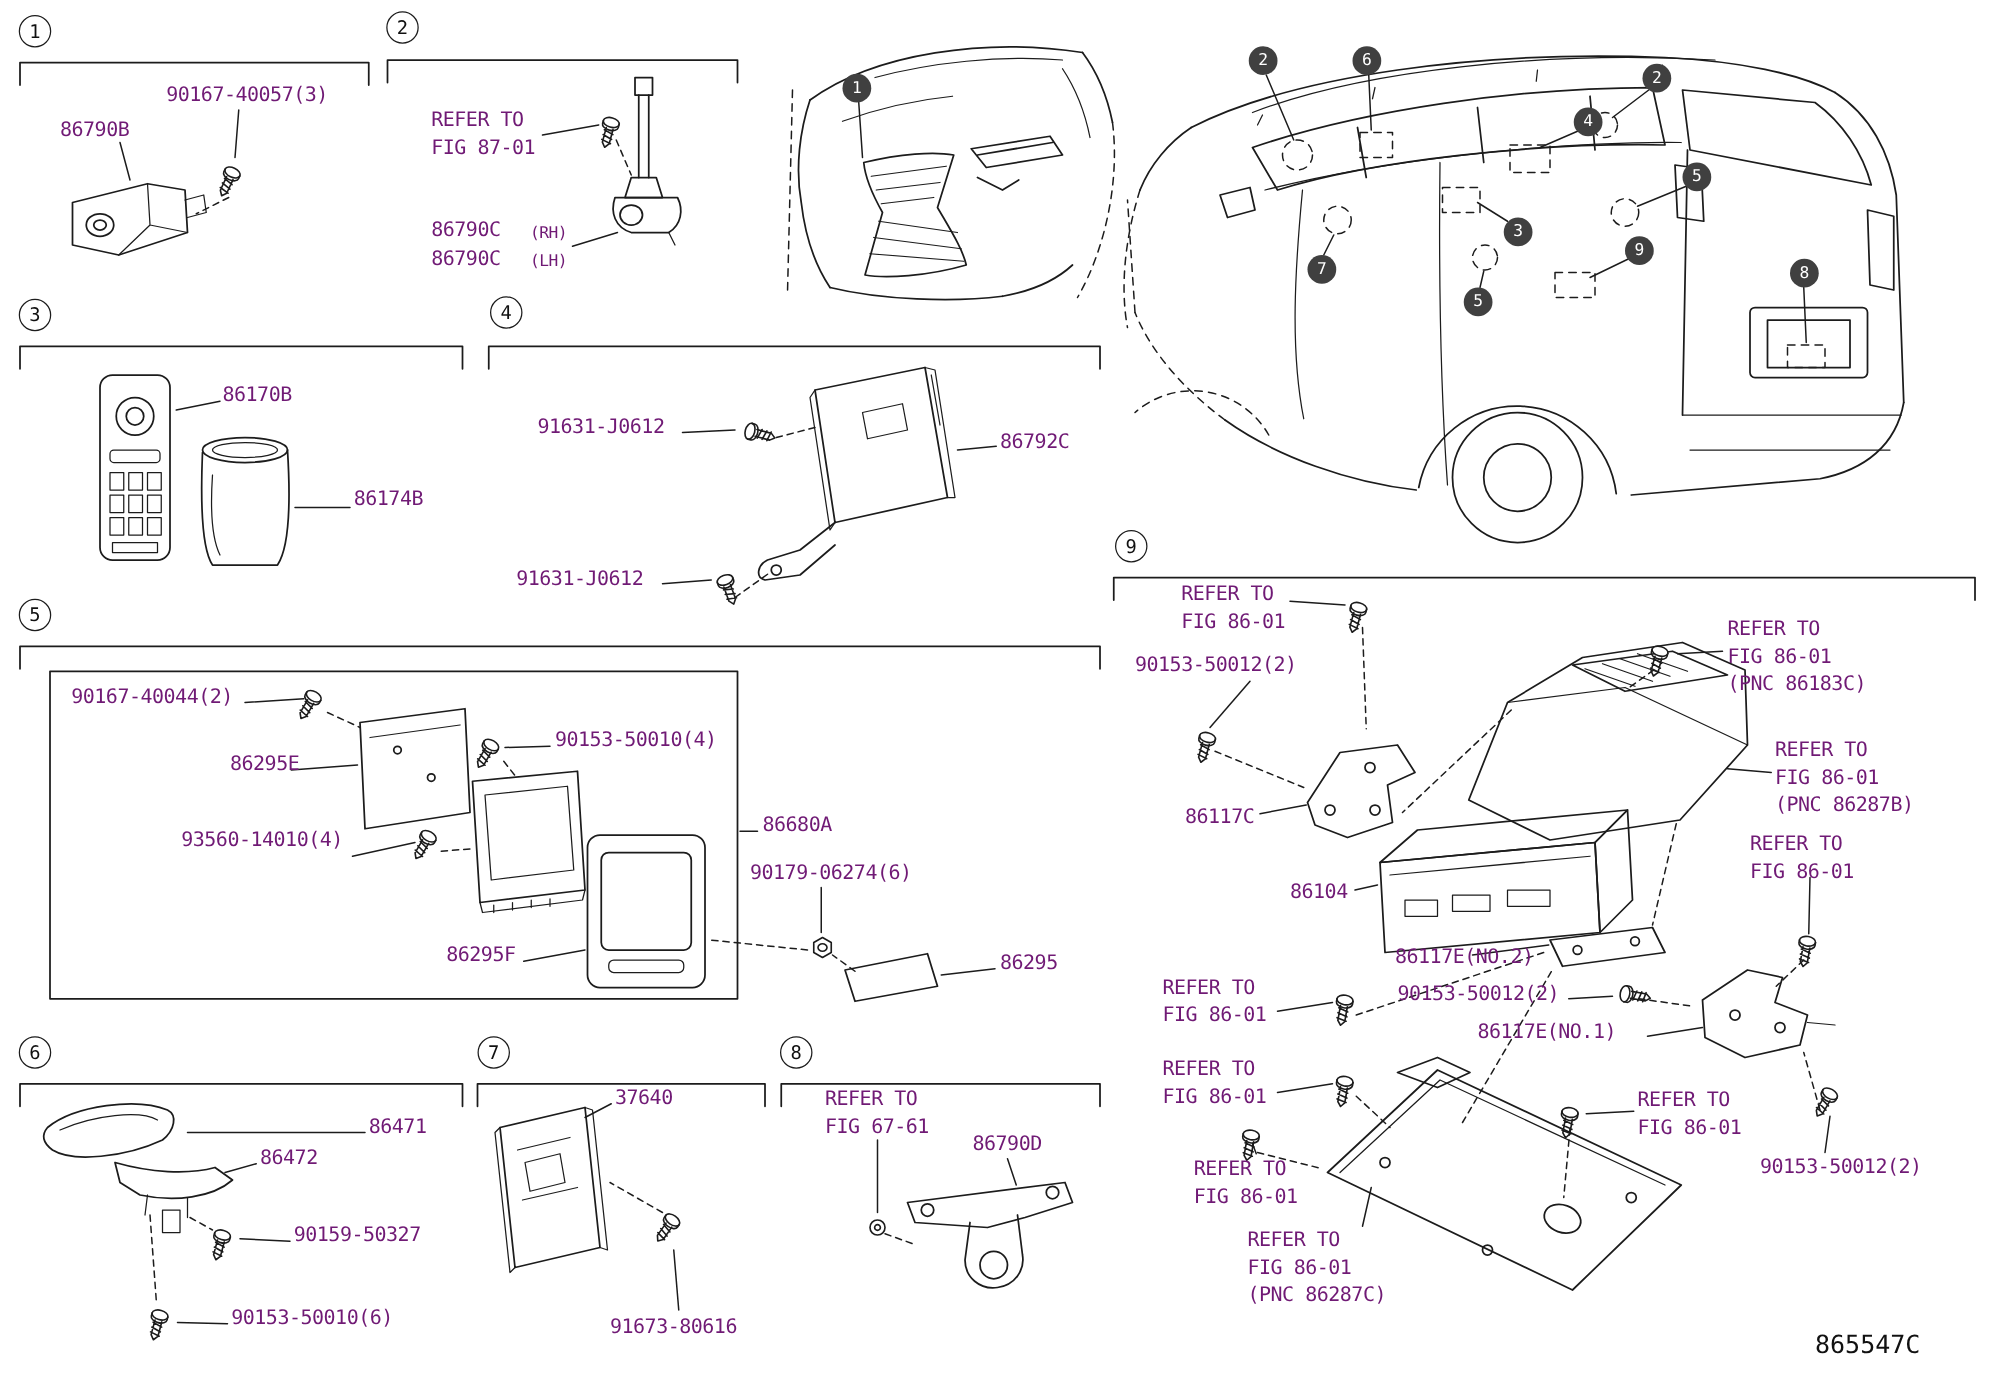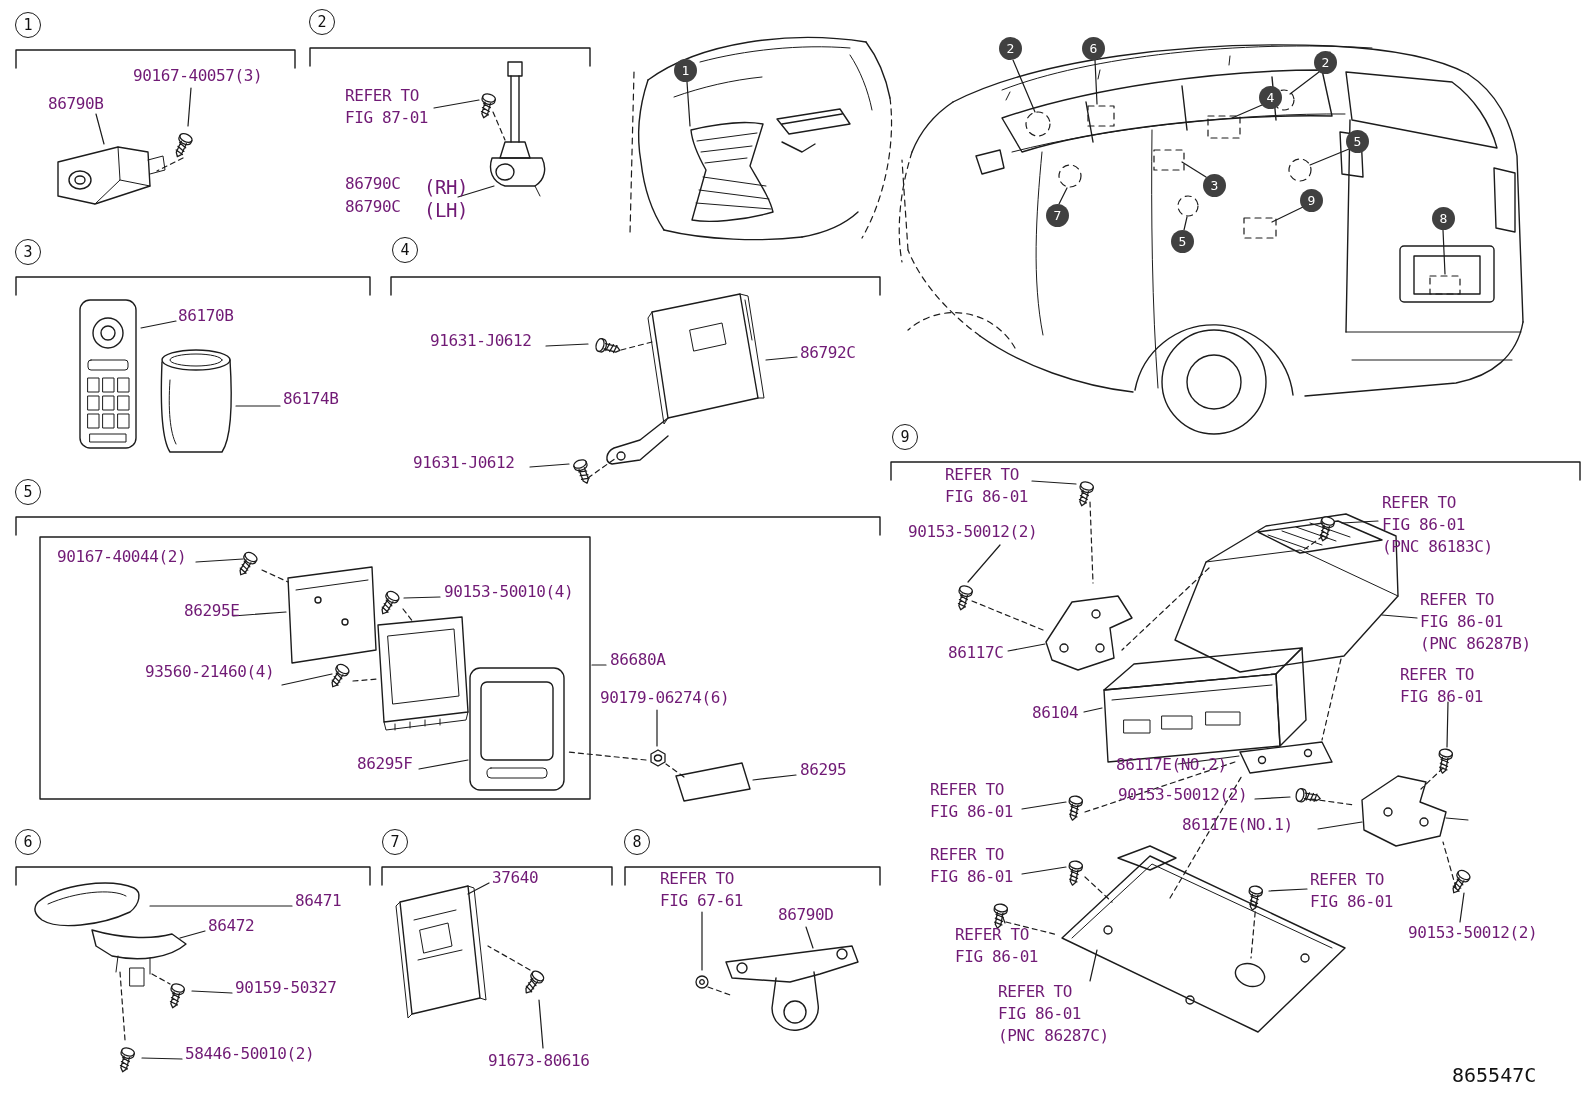--- a/index.html
+++ b/index.html
@@ -7,21 +7,21 @@
   #canvas {
     position:relative; width:1592px; height:1099px; background:#fff;
     font-family:"DejaVu Sans Mono","Liberation Mono",monospace; color:#111;
     overflow:hidden;
   }
   svg.art { position:absolute; left:0; top:0; }
   .lbl {
     position:absolute; font-size:16px; line-height:18px; white-space:nowrap;
     letter-spacing:-0.4px; color:#701a75; z-index:3;
   }
-  .sm { font-size:19px; }
+  .sm { font-size:13px; }
   .sec-callout {
     position:absolute; width:26px; height:26px; border:1.6px solid #1c1c1c;
     border-radius:50%; background:#fff; display:flex; align-items:center;
     justify-content:center; font-size:15px; z-index:4;
   }
   .veh-callout {
     position:absolute; width:23px; height:23px; border-radius:50%;
     background:#404040; color:#fff; display:flex; align-items:center;
     justify-content:center; font-size:13px; z-index:4;
   }
@@ -385,30 +385,30 @@
 <div class="lbl" style="left:178px;top:307px">86170B</div>
 <div class="lbl" style="left:283px;top:390px">86174B</div>
 
 <div class="lbl" style="left:430px;top:332px">91631-J0612</div>
 <div class="lbl" style="left:800px;top:344px">86792C</div>
 <div class="lbl" style="left:413px;top:454px">91631-J0612</div>
 
 <div class="lbl" style="left:57px;top:548px">90167-40044(2)</div>
 <div class="lbl" style="left:184px;top:602px">86295E</div>
 <div class="lbl" style="left:444px;top:583px">90153-50010(4)</div>
-<div class="lbl" style="left:145px;top:663px">93560-21460(4)</div>
+<div class="lbl" style="left:145px;top:663px">93560-14010(4)</div>
 <div class="lbl" style="left:610px;top:651px">86680A</div>
 <div class="lbl" style="left:600px;top:689px">90179-06274(6)</div>
 <div class="lbl" style="left:357px;top:755px">86295F</div>
 <div class="lbl" style="left:800px;top:761px">86295</div>
 
 <div class="lbl" style="left:295px;top:892px">86471</div>
 <div class="lbl" style="left:208px;top:917px">86472</div>
 <div class="lbl" style="left:235px;top:979px">90159-50327</div>
-<div class="lbl" style="left:185px;top:1045px">58446-50010(2)</div>
+<div class="lbl" style="left:185px;top:1045px">90153-50010(6)</div>
 
 <div class="lbl" style="left:492px;top:869px">37640</div>
 <div class="lbl" style="left:488px;top:1052px">91673-80616</div>
 
 <div class="lbl" style="left:660px;top:870px">REFER TO</div>
 <div class="lbl" style="left:660px;top:892px">FIG 67-61</div>
 <div class="lbl" style="left:778px;top:906px">86790D</div>
 
 <div class="lbl" style="left:945px;top:466px">REFER TO</div>
 <div class="lbl" style="left:945px;top:488px">FIG 86-01</div>

